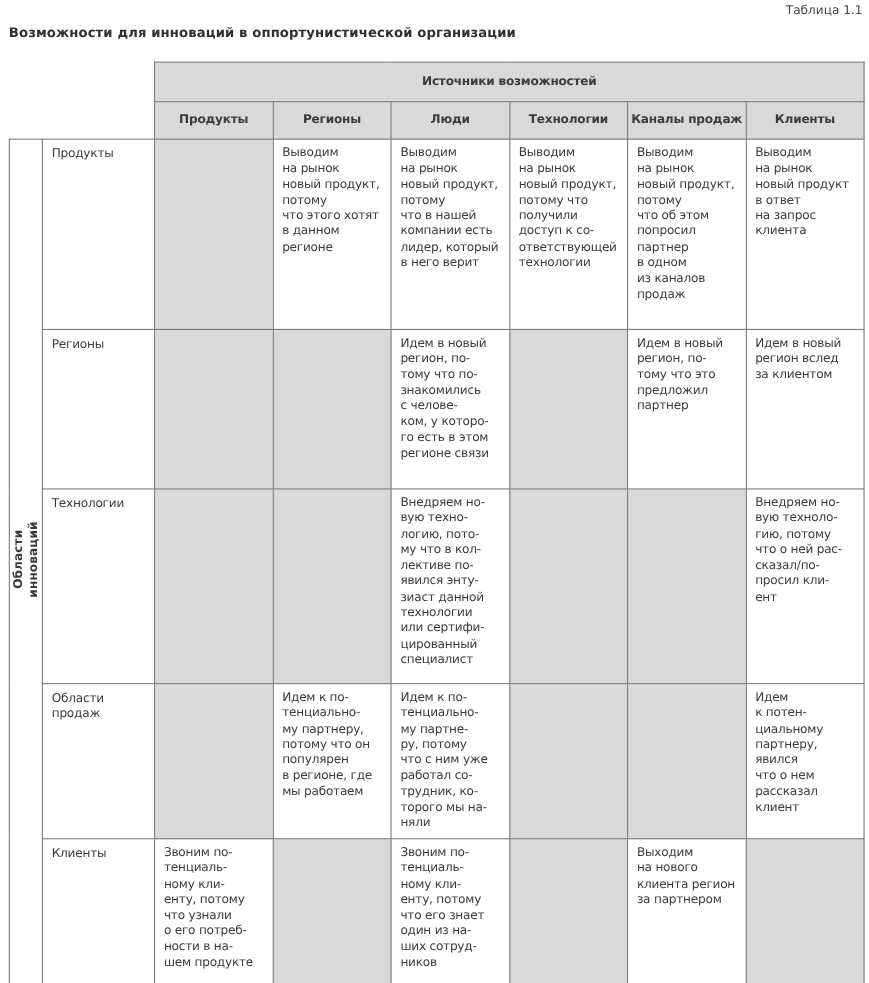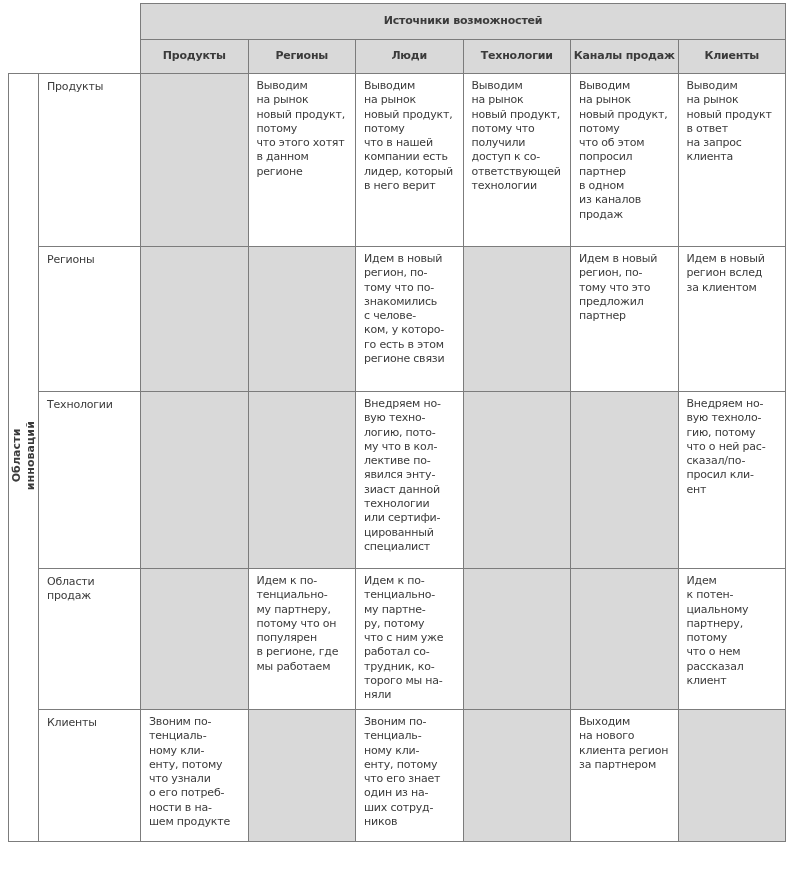--- a/index.html
+++ b/index.html
@@ -100,20 +100,22 @@
   tr.r0 { height: 173px; }
   tr.r1 { height: 145px; }
   tr.r2 { height: 177px; }
   tr.r3 { height: 141px; }
   tr.r4 { height: 132px; }
 </style>
 </head>
 <body>
 
 <div class="page">
+  <div class="caption">Таблица 1.1</div>
+  <div class="title">Возможности для инноваций в оппортунистической организации</div>
 
   <table class="matrix">
     <colgroup>
       <col style="width:30px">
       <col style="width:102px">
       <col span="6">
     </colgroup>
 
     <tbody>
         <tr class="hr1">
@@ -246,21 +248,21 @@
 работал со-
 трудник, ко-
 торого мы на-
 няли</td>
       <td class="cell shaded"></td>
       <td class="cell shaded"></td>
       <td class="cell">Идем
 к потен-
 циальному
 партнеру,
-потому
+явился
 что о нем
 рассказал
 клиент</td>
     </tr>
 
     <tr class="r4">
       <th class="row-header">Клиенты</th>
       <td class="cell">Звоним по-
 тенциаль-
 ному кли-

